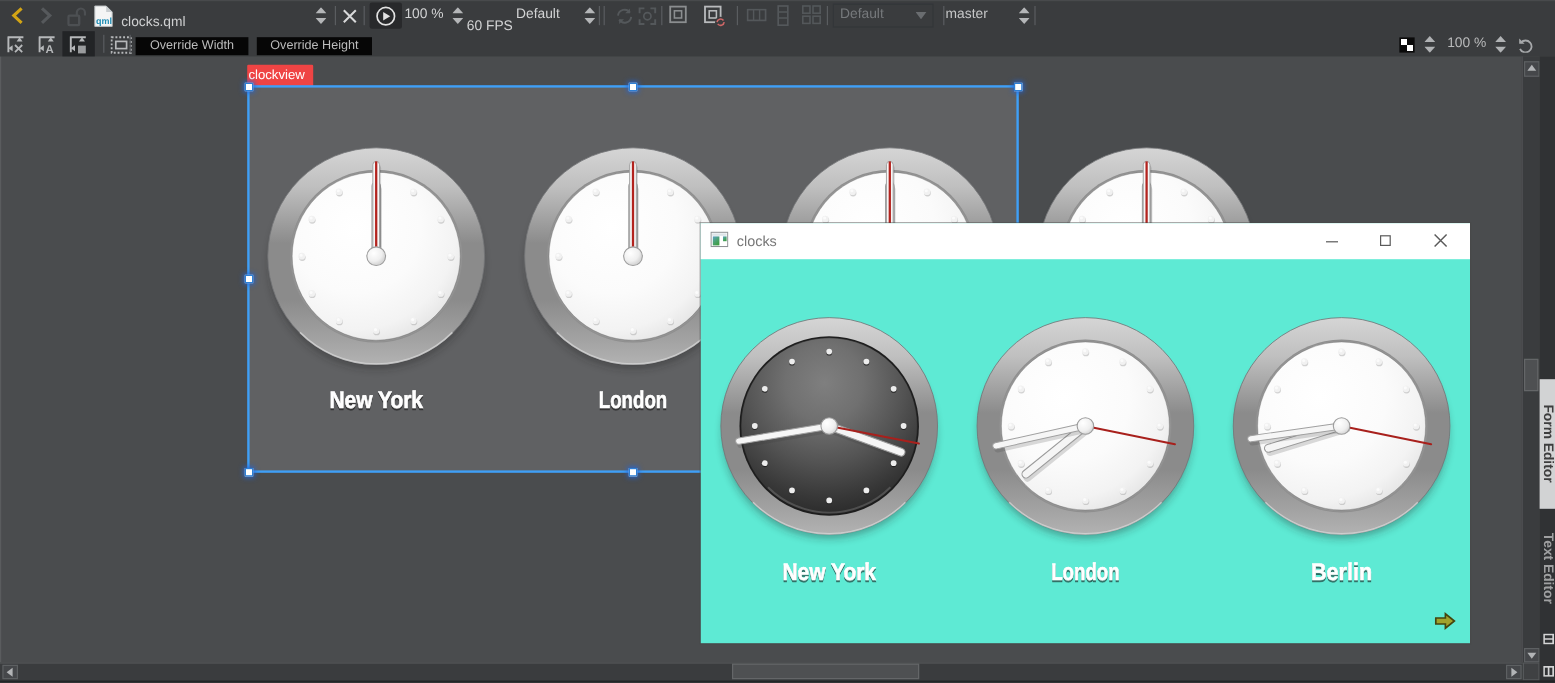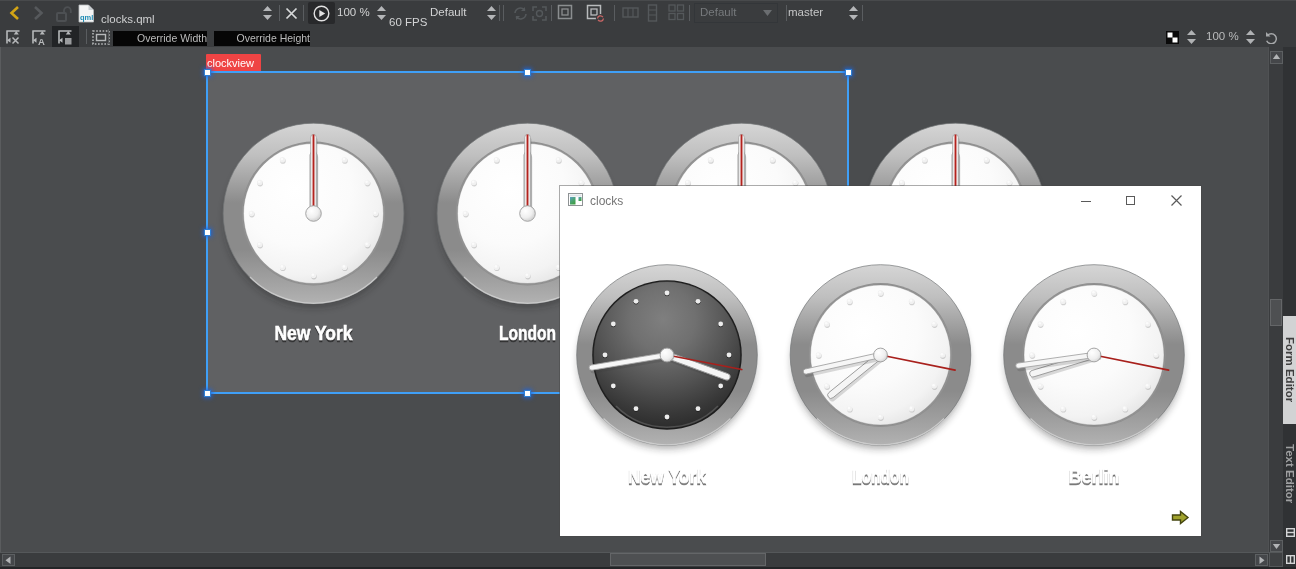--- a/index.html
+++ b/index.html
@@ -1,17 +1,17 @@
 <!DOCTYPE html>
 <html><head><meta charset="utf-8"><style>
 html,body{margin:0;padding:0}
 body{width:1296px;height:569px;position:relative;overflow:hidden;background:#4a4c4e;font-family:"Liberation Sans",sans-serif}
 .abs{position:absolute}
 .tx{font-size:11.5px;white-space:pre}
-.btn{background:#060606;color:#bcbcbc;font-size:10.5px;text-align:right;line-height:15px}
+.btn{background:#060606;color:#bcbcbc;font-size:10.5px;text-align:center;line-height:15px}
 svg{display:block}
 </style></head><body>
 <div class="abs" style="left:0;top:47px;width:1296px;height:505px;background:#4a4c4e"></div>
 <div class="abs" style="left:0;top:47px;width:1px;height:505px;background:#5a5c5e"></div>
 <div class="abs" style="left:207px;top:72px;width:641px;height:321px;background:#606163"></div>
 <svg class="abs" style="left:0;top:0" width="1296" height="569">
     <defs>
 <filter id="blur5" x="-50%" y="-50%" width="200%" height="200%">
         <feGaussianBlur stdDeviation="4"></feGaussianBlur>
       </filter>
@@ -287,21 +287,21 @@
     <text x="527.5" y="340" text-anchor="middle" textLength="57" lengthAdjust="spacingAndGlyphs" font-family="Liberation Sans" font-size="20" font-weight="bold" fill="#ffffff" stroke="#ffffff" stroke-width="0.55">London</text>
   </svg>
 <div class="abs" style="left:206px;top:54px;width:55px;height:18px;background:#ef4444;color:#fff;font-size:11px;line-height:18px;padding-left:1px;box-sizing:border-box;border-radius:1px">clockview</div>
 <div class="abs" style="left:206px;top:71px;width:643px;height:323px;border:2px solid #3f9ff7;box-sizing:border-box"></div>
 <div class="abs" style="left:203.5px;top:68.5px;width:7px;height:7px;background:#fff;border:1px solid #2e7fd4;box-sizing:border-box;box-shadow:0 0 4px 1px rgba(30,100,220,0.9)"></div>
 <div class="abs" style="left:523.5px;top:68.5px;width:7px;height:7px;background:#fff;border:1px solid #2e7fd4;box-sizing:border-box;box-shadow:0 0 4px 1px rgba(30,100,220,0.9)"></div>
 <div class="abs" style="left:844.5px;top:68.5px;width:7px;height:7px;background:#fff;border:1px solid #2e7fd4;box-sizing:border-box;box-shadow:0 0 4px 1px rgba(30,100,220,0.9)"></div>
 <div class="abs" style="left:203.5px;top:229.0px;width:7px;height:7px;background:#fff;border:1px solid #2e7fd4;box-sizing:border-box;box-shadow:0 0 4px 1px rgba(30,100,220,0.9)"></div>
 <div class="abs" style="left:203.5px;top:389.5px;width:7px;height:7px;background:#fff;border:1px solid #2e7fd4;box-sizing:border-box;box-shadow:0 0 4px 1px rgba(30,100,220,0.9)"></div>
 <div class="abs" style="left:523.5px;top:389.5px;width:7px;height:7px;background:#fff;border:1px solid #2e7fd4;box-sizing:border-box;box-shadow:0 0 4px 1px rgba(30,100,220,0.9)"></div>
-<div class="abs" style="left:560px;top:186px;width:641px;height:350px;background:#ffffff;box-shadow:0 0 0 1px rgba(70,70,70,0.45)">
+<div class="abs" style="left:584px;top:186px;width:641px;height:350px;background:#5eead4;box-shadow:0 0 0 1px rgba(70,70,70,0.45)">
     <div class="abs" style="left:0;top:0;width:641px;height:30px;background:#ffffff"></div>
     <svg class="abs" style="left:8px;top:7px" width="15" height="13">
       <rect x="0.5" y="0.5" width="14" height="12" fill="#ffffff" stroke="#8e9294" stroke-width="1"></rect>
       <rect x="1.5" y="1.5" width="12" height="2" fill="#dde4e8"></rect>
       <rect x="2" y="4" width="5.5" height="7.5" fill="url(#icg)"></rect>
       <rect x="10.5" y="4" width="3" height="4" fill="url(#icg)"></rect>
       <defs>
         <linearGradient id="icg" x1="0" y1="0" x2="0.6" y2="1">
           <stop offset="0" stop-color="#5e9fc8"></stop>
           <stop offset="0.5" stop-color="#4da37a"></stop>

